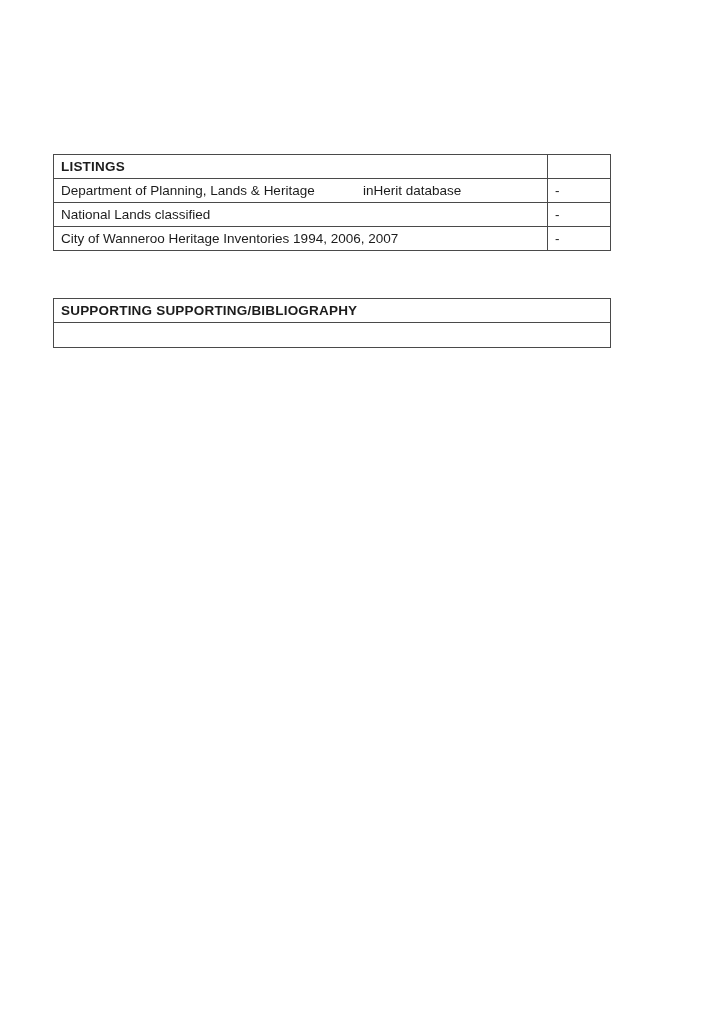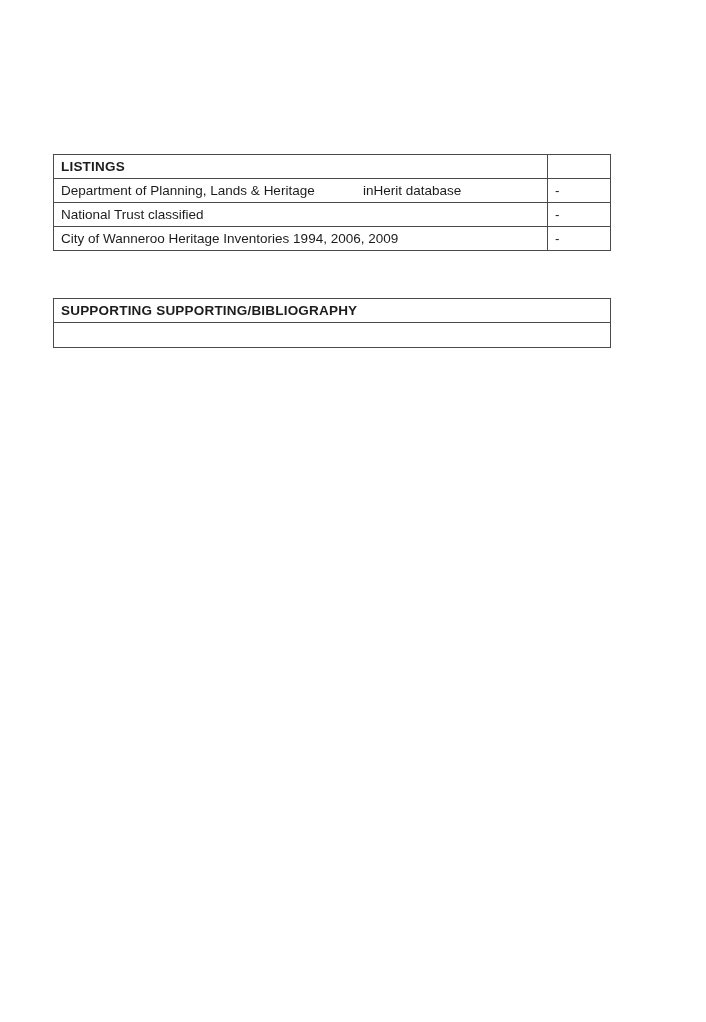--- a/index.html
+++ b/index.html
@@ -70,27 +70,27 @@
         <td class="status-cell"></td>
       </tr>
       <tr>
         <td>
           <span class="org">Department of Planning, Lands &amp; Heritage</span><span class="detail">inHerit database</span>
         </td>
         <td class="status-cell">-</td>
       </tr>
       <tr>
         <td>
-          <span class="org">National Trust classified</span><span class="detail"></span>
+          <span class="org">National Lands classified</span><span class="detail"></span>
         </td>
         <td class="status-cell">-</td>
       </tr>
       <tr>
         <td>
-          <span class="org">City of Wanneroo Heritage Inventories 1994, 2006, 2009</span><span class="detail"></span>
+          <span class="org">City of Wanneroo Heritage Inventories 1994, 2006, 2007</span><span class="detail"></span>
         </td>
         <td class="status-cell">-</td>
       </tr>
     </tbody>
   </table>
 
   <table id="supporting-table">
     <colgroup>
         <col style="width:557px">
       </colgroup>

